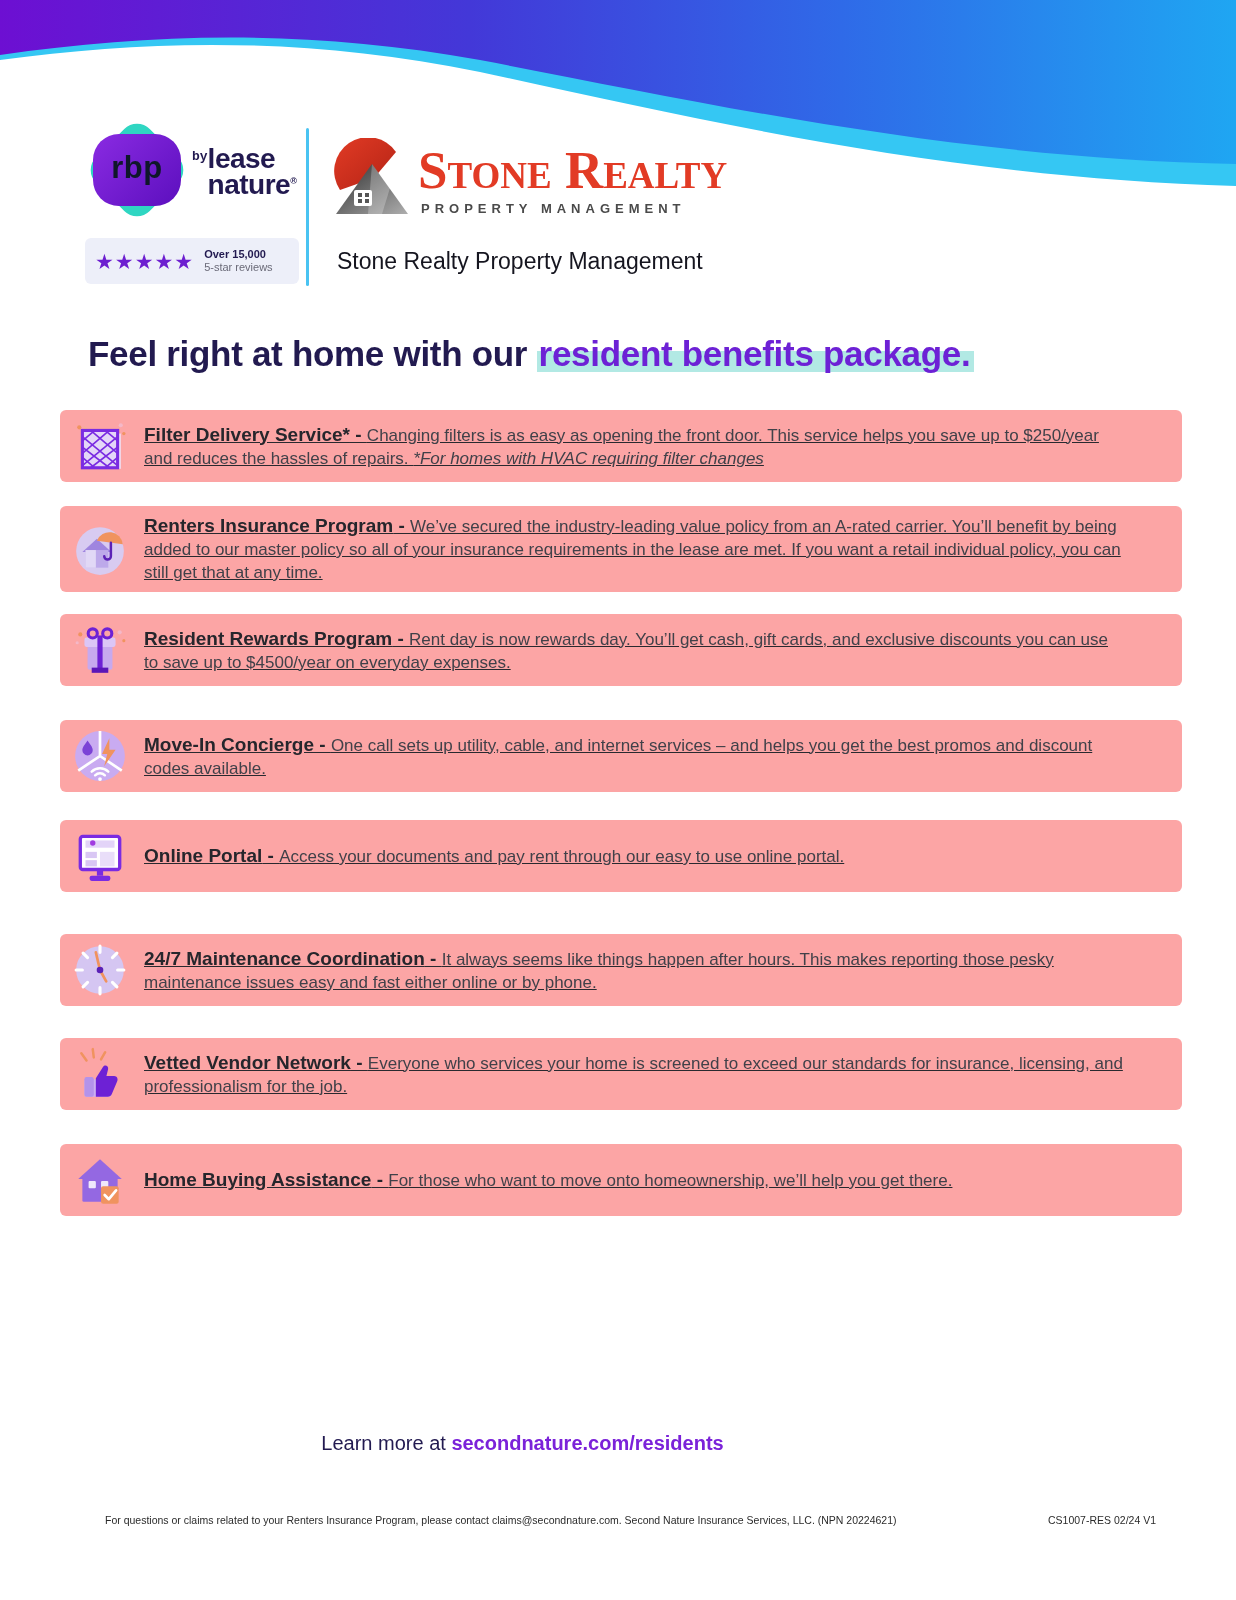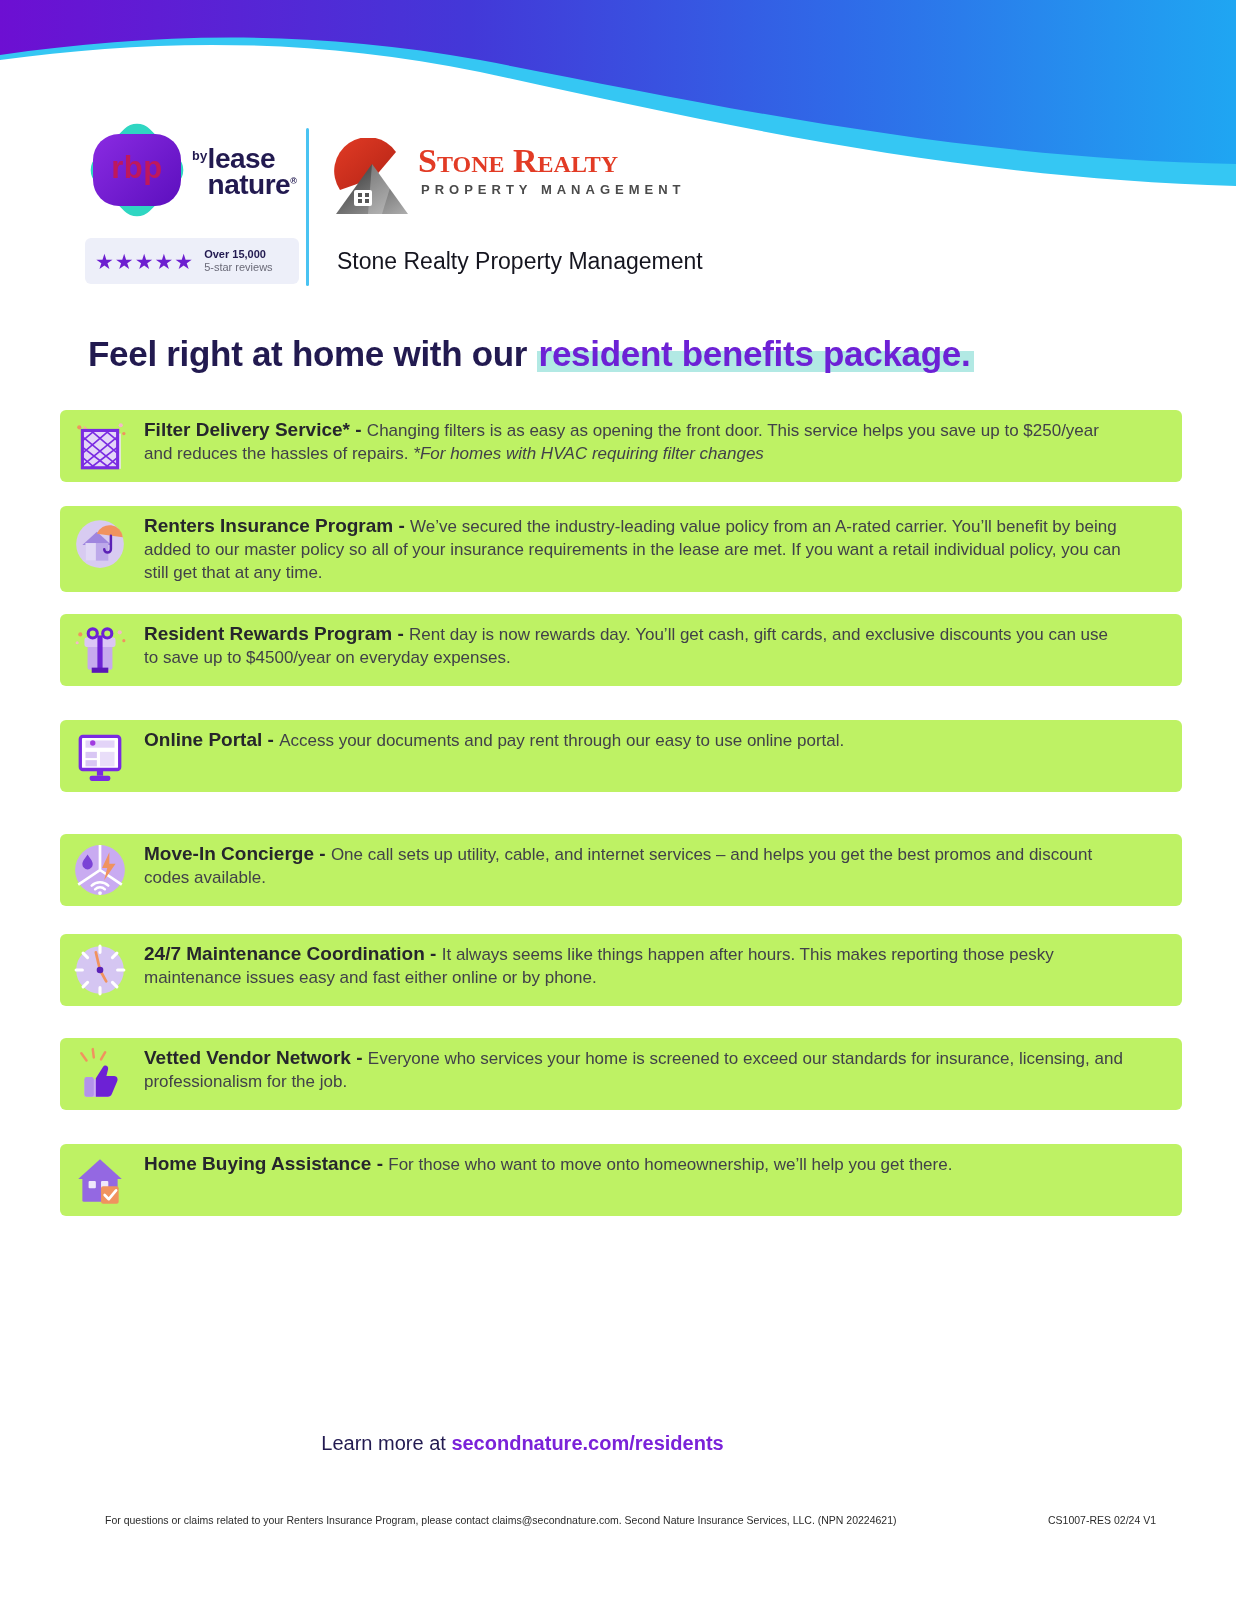--- a/index.html
+++ b/index.html
@@ -5,42 +5,42 @@
   html,body{margin:0;padding:0;}
   body{
     width:1236px;height:1600px;position:relative;background:#ffffff;
     font-family:"Liberation Sans",sans-serif;color:#29292f;overflow:hidden;
   }
   .banner{position:absolute;top:0;left:0;width:1236px;height:210px;}
   
   .rbp-logo{position:absolute;left:85px;top:126px;width:104px;height:104px;}
   .rbp-teal{position:absolute;left:14px;top:6px;width:76px;height:76px;background:#2fd6c2;border-radius:18px;transform:rotate(45deg);}
   .rbp-purple{position:absolute;left:8px;top:8px;width:88px;height:72px;background:linear-gradient(135deg,#8a2be2,#5c0fbe);border-radius:26px;}
-  .rbp-text{position:absolute;left:0;top:24px;width:104px;text-align:center;color:#be185d;font-weight:bold;font-size:31px;letter-spacing:.5px;}
+  .rbp-text{position:absolute;left:0;top:24px;width:104px;text-align:center;color:#0f172a;font-weight:bold;font-size:31px;letter-spacing:.5px;}
   .byline{position:absolute;left:192px;top:146px;display:flex;color:#221a50;}
   .byline .by{font-size:13px;margin-top:3px;margin-right:0;font-weight:bold;font-family:Liberation Mono, monospace;}
   .byline .brand{font-size:28px;font-weight:bold;line-height:.92;letter-spacing:-.5px;}
   .byline sup{font-size:9px;}
   .review-badge{position:absolute;left:85px;top:238px;width:214px;height:46px;background:#edeff9;border-radius:6px;display:flex;align-items:center;padding:0 10px;box-sizing:border-box;}
   .stars{color:#6d1fd0;font-size:21px;letter-spacing:1px;line-height:1;}
   .review-text{margin-left:10px;line-height:1.15;}
   .review-line1{font-size:11px;font-weight:bold;color:#221a50;}
   .review-line2{font-size:11px;color:#6a6a78;}
   .divider{position:absolute;left:306px;top:128px;width:3px;height:158px;background:#49c3f2;border-radius:2px;}
   .partner{position:absolute;left:332px;top:138px;display:flex;align-items:flex-start;}
   .partner-text{margin-left:8px;margin-top:6px;}
-  .partner-title{font-family:"Liberation Serif",serif;font-variant:small-caps;font-weight:bold;font-size:34px;color:#e23b25;line-height:1;letter-spacing:0;}
+  .partner-title{font-family:"Liberation Serif",serif;font-variant:small-caps;font-weight:bold;font-size:53px;color:#e23b25;line-height:1;letter-spacing:0;}
   .partner-sub{font-size:13px;letter-spacing:5px;color:#4a4a4a;font-weight:bold;margin-top:4px;margin-left:3px;}
   .partner-name{position:absolute;left:337px;top:248px;font-size:23px;color:#15151f;}
   
   .page-title{position:absolute;left:88px;top:334px;font-size:35px;font-weight:bold;color:#221a50;letter-spacing:-.3px;white-space:nowrap;}
   .page-title .hl{color:#6d21d5;background:linear-gradient(#b2e9e4,#b2e9e4) no-repeat;background-size:100% 52%;background-position:0 86%;padding:0 4px 2px 2px;}
   
   .benefits{position:absolute;left:60px;top:410px;width:1122px;}
-  .row{display:flex;align-items:flex-start;background:#bef264;border-radius:6px;padding:8px 12px;}
+  .row{display:flex;align-items:center;background:#fca5a5;border-radius:6px;padding:8px 12px;text-decoration:underline;}
   .row .icon{flex:0 0 56px;width:56px;height:56px;margin-right:16px;}
   .row .txt{font-size:17px;line-height:23px;color:#414149;max-width:980px;}
   .row .t{font-weight:bold;font-size:19px;color:#26262c;}
   .row .sep{font-weight:bold;font-size:19px;color:#26262c;}
   .row .note{font-style:italic;}
   
   .learn-more{position:absolute;top:1432px;left:0;width:1045px;text-align:center;font-size:20px;color:#221a50;}
   .learn-more .link{color:#7b22d9;font-weight:bold;}
   .fineprint-left{position:absolute;left:57px;top:1514px;font-size:10.5px;color:#2b2b2b;padding-left:48px;}
   .fineprint-right{position:absolute;right:80px;top:1514px;font-size:10.5px;color:#2b2b2b;}
@@ -151,46 +151,46 @@
       <rect x="15" y="22" width="24" height="24" rx="2" fill="#c7a9ee"></rect>
       <rect x="12" y="15" width="30" height="9" rx="2" fill="#dcc6f6"></rect>
       <rect x="24.5" y="13" width="5" height="33" fill="#6d21d5"></rect>
       <circle cx="20" cy="11" r="4.4" stroke="#6d21d5" stroke-width="3" fill="none"></circle>
       <circle cx="34" cy="11" r="4.4" stroke="#6d21d5" stroke-width="3" fill="none"></circle>
       <rect x="19" y="44" width="16" height="5" fill="#5b16b8"></rect>
     </svg>
     <div class="txt"><span class="t">Resident Rewards Program</span><span class="sep"> - </span><span>Rent day is now rewards day. You’ll get cash, gift cards, and exclusive discounts you can use to save up to $4500/year on everyday expenses.</span></div>
   </div>
 
+  <div class="row" style="margin-bottom:28px">
+    <svg class="icon" viewBox="0 0 54 54">
+      <circle cx="27" cy="27" r="24" fill="#c9abf1"></circle>
+      <path d="M27 3 L27 27 L6 41 M27 27 L48 41" stroke="#ffffff" stroke-width="2.6" fill="none"></path>
+      <path d="M15 12 c3.2 4.6 5 6.6 5 9.4 a5 5 0 1 1 -10 0 c0 -2.8 1.8 -4.8 5 -9.4 z" fill="#7b43d6"></path>
+      <polygon points="36,10 29,25 34,25 31,37 42,21 36,21" fill="#f0935f"></polygon>
+      <path d="M19 42 a11.5 11.5 0 0 1 16 0 M22.3 45.6 a6.8 6.8 0 0 1 9.4 0" stroke="#ffffff" stroke-width="2.4" fill="none" stroke-linecap="round"></path>
+      <circle cx="27" cy="49.2" r="1.8" fill="#ffffff"></circle>
+    </svg>
+    <div class="txt"><span class="t">Move-In Concierge</span><span class="sep"> - </span><span>One call sets up utility, cable, and internet services – and helps you get the best promos and discount codes available.</span></div>
+  </div>
+
   <div class="row" style="margin-bottom:42px">
     <svg class="icon" viewBox="0 0 54 54">
       <rect x="8" y="8" width="38" height="32" rx="2.5" fill="#ffffff" stroke="#7a2be2" stroke-width="3.2"></rect>
       <rect x="13" y="12" width="28" height="7" fill="#e3d4f8"></rect>
       <circle cx="20" cy="14.5" r="2.6" fill="#a13be0"></circle>
       <rect x="13" y="23" width="11" height="6" fill="#d9c7f4"></rect>
       <rect x="13" y="31" width="11" height="6" fill="#d9c7f4"></rect>
       <rect x="27" y="23" width="14" height="14" fill="#e9def9"></rect>
       <rect x="24" y="40" width="6" height="6" fill="#7a2be2"></rect>
       <rect x="17" y="46" width="20" height="5" rx="2" fill="#7a2be2"></rect>
     </svg>
     <div class="txt"><span class="t">Online Portal</span><span class="sep"> - </span><span>Access your documents and pay rent through our easy to use online portal.</span></div>
   </div>
 
-  <div class="row" style="margin-bottom:28px">
-    <svg class="icon" viewBox="0 0 54 54">
-      <circle cx="27" cy="27" r="24" fill="#c9abf1"></circle>
-      <path d="M27 3 L27 27 L6 41 M27 27 L48 41" stroke="#ffffff" stroke-width="2.6" fill="none"></path>
-      <path d="M15 12 c3.2 4.6 5 6.6 5 9.4 a5 5 0 1 1 -10 0 c0 -2.8 1.8 -4.8 5 -9.4 z" fill="#7b43d6"></path>
-      <polygon points="36,10 29,25 34,25 31,37 42,21 36,21" fill="#f0935f"></polygon>
-      <path d="M19 42 a11.5 11.5 0 0 1 16 0 M22.3 45.6 a6.8 6.8 0 0 1 9.4 0" stroke="#ffffff" stroke-width="2.4" fill="none" stroke-linecap="round"></path>
-      <circle cx="27" cy="49.2" r="1.8" fill="#ffffff"></circle>
-    </svg>
-    <div class="txt"><span class="t">Move-In Concierge</span><span class="sep"> - </span><span>One call sets up utility, cable, and internet services – and helps you get the best promos and discount codes available.</span></div>
-  </div>
-
   <div class="row" style="margin-bottom:32px">
     <svg class="icon" viewBox="0 0 54 54">
       <circle cx="27" cy="27" r="23" fill="#d5c6f2"></circle>
       <g stroke="#ffffff" stroke-width="3" stroke-linecap="round">
         <path d="M27 4 V10 M27 44 V50 M4 27 H10 M44 27 H50 M10.7 10.7 L15 15 M39 39 L43.3 43.3 M43.3 10.7 L39 15 M15 39 L10.7 43.3"></path>
       </g>
       <path d="M27 27 L23 10" stroke="#f0935f" stroke-width="2.6" stroke-linecap="round"></path>
       <path d="M27 27 L33 38" stroke="#f0935f" stroke-width="2.6" stroke-linecap="round"></path>
       <circle cx="27" cy="27" r="3.2" fill="#5b21b6"></circle>
     </svg>

